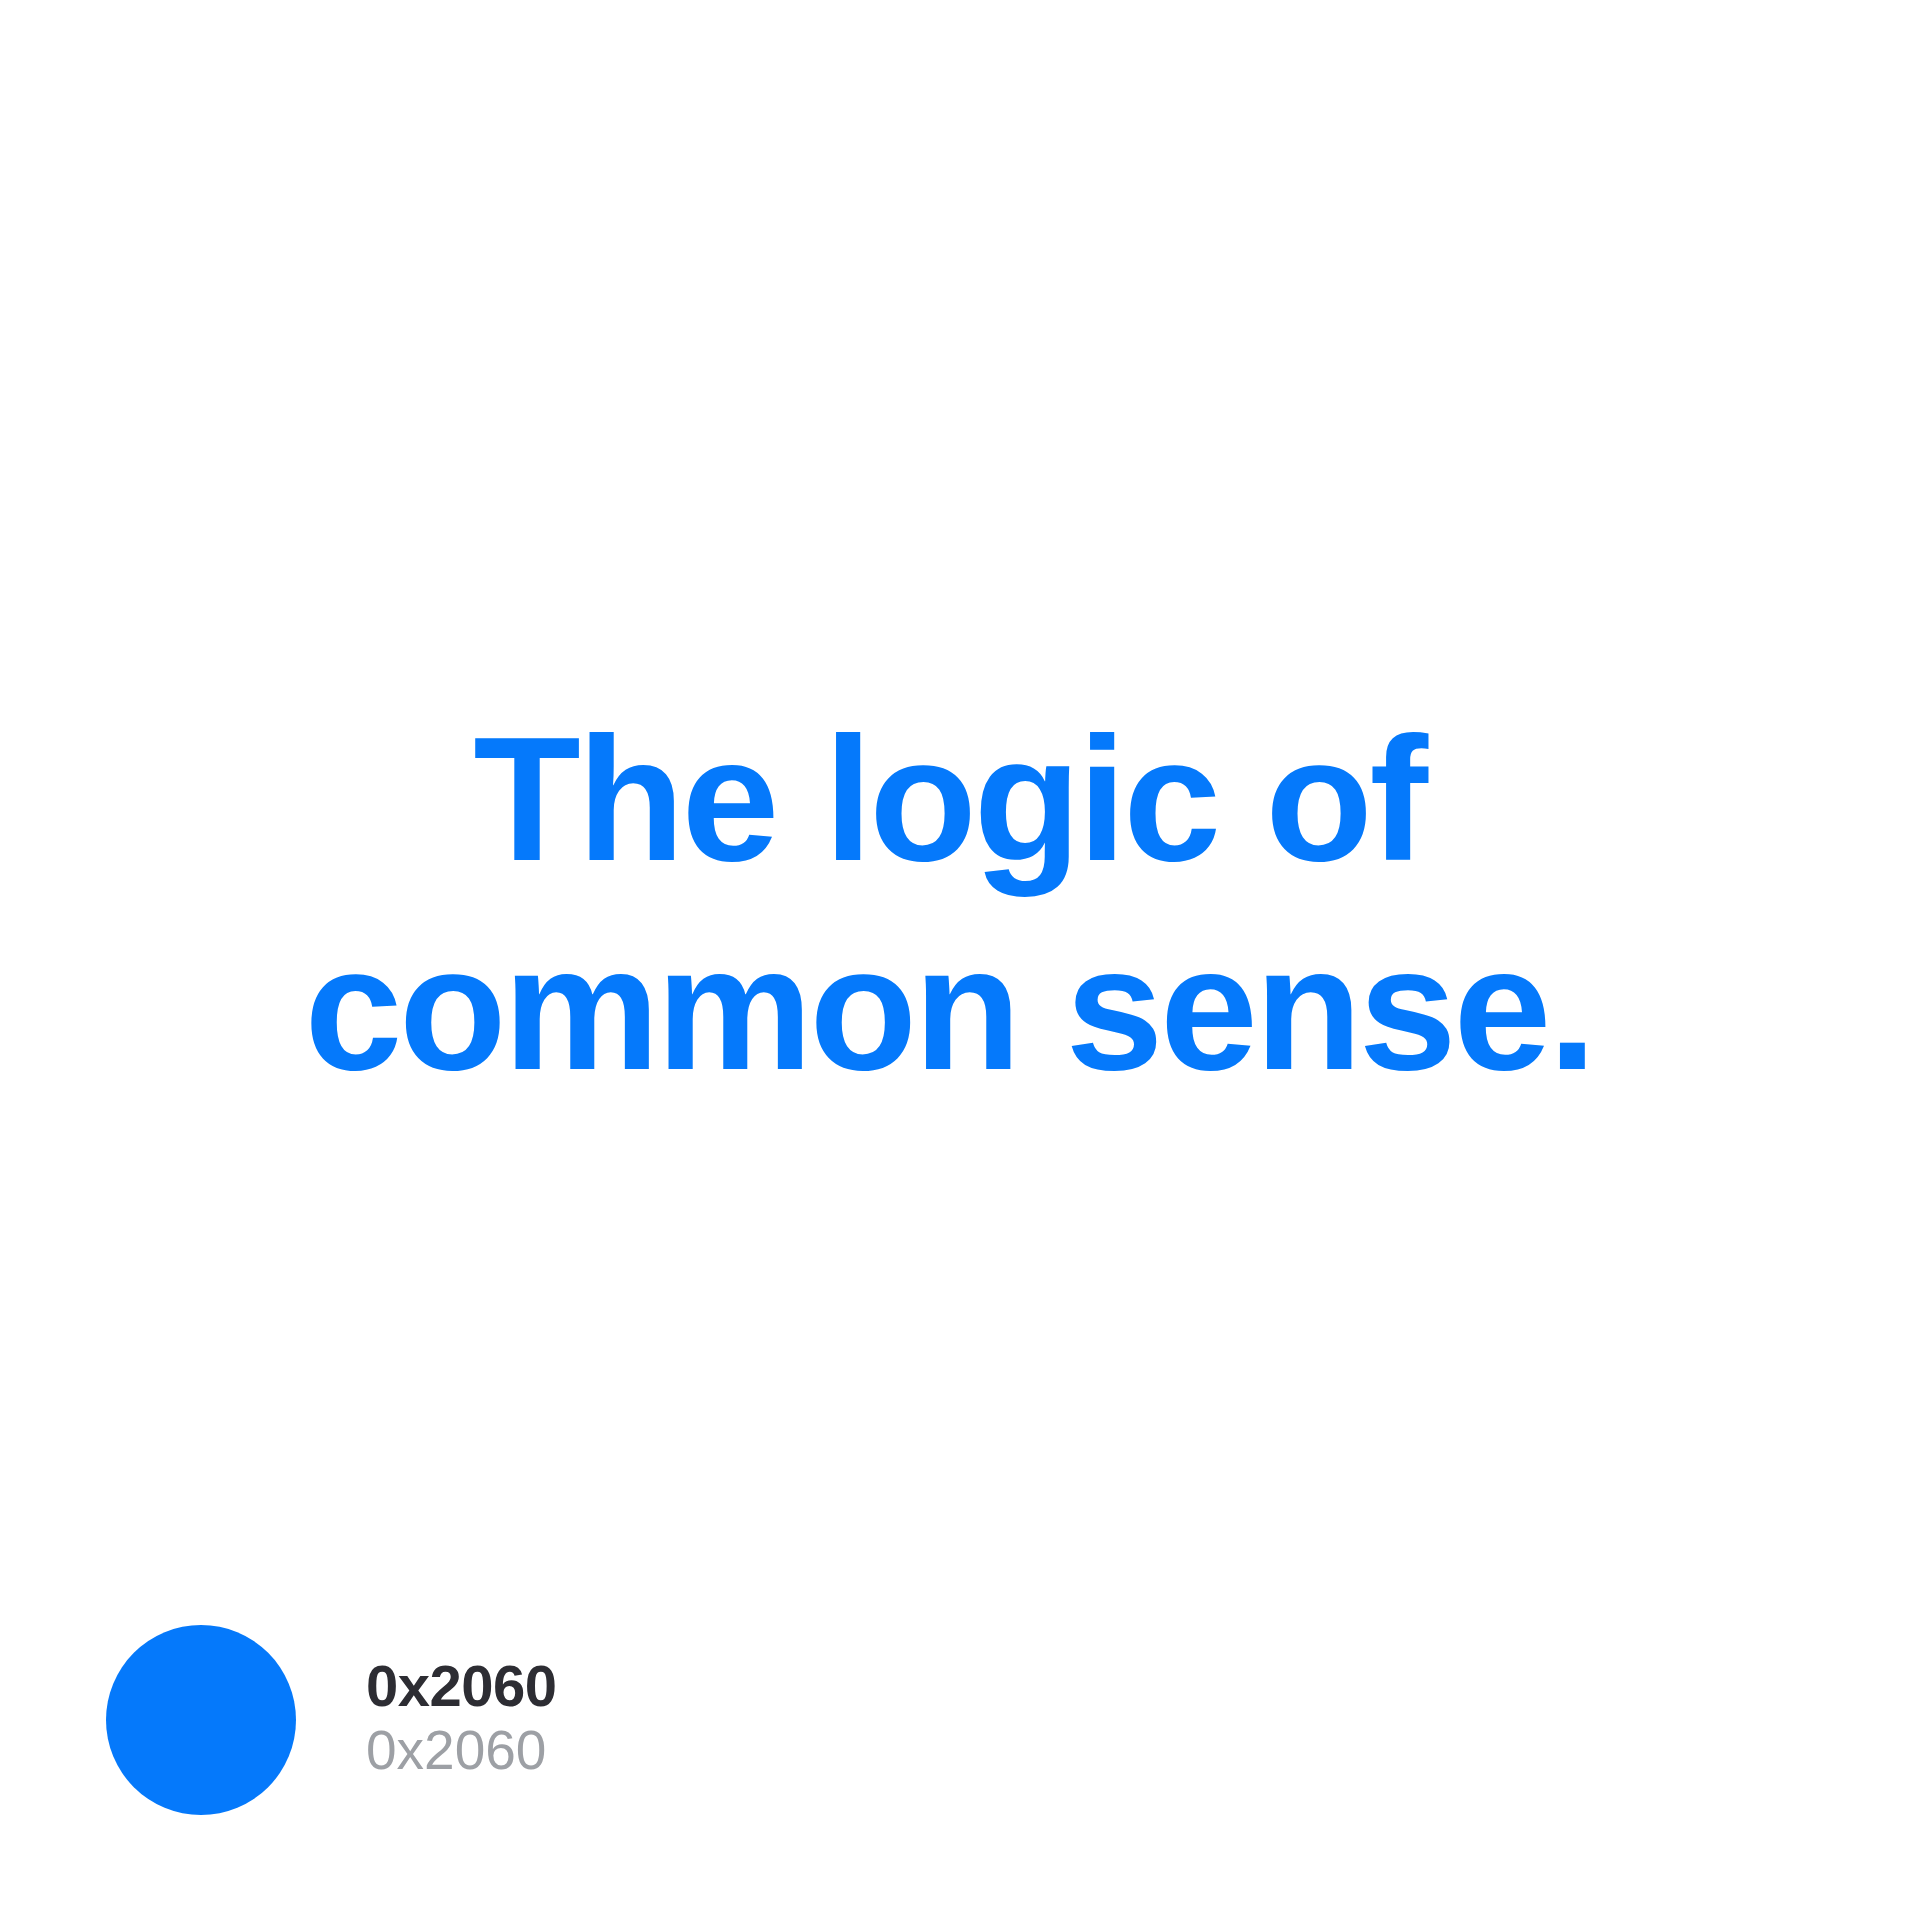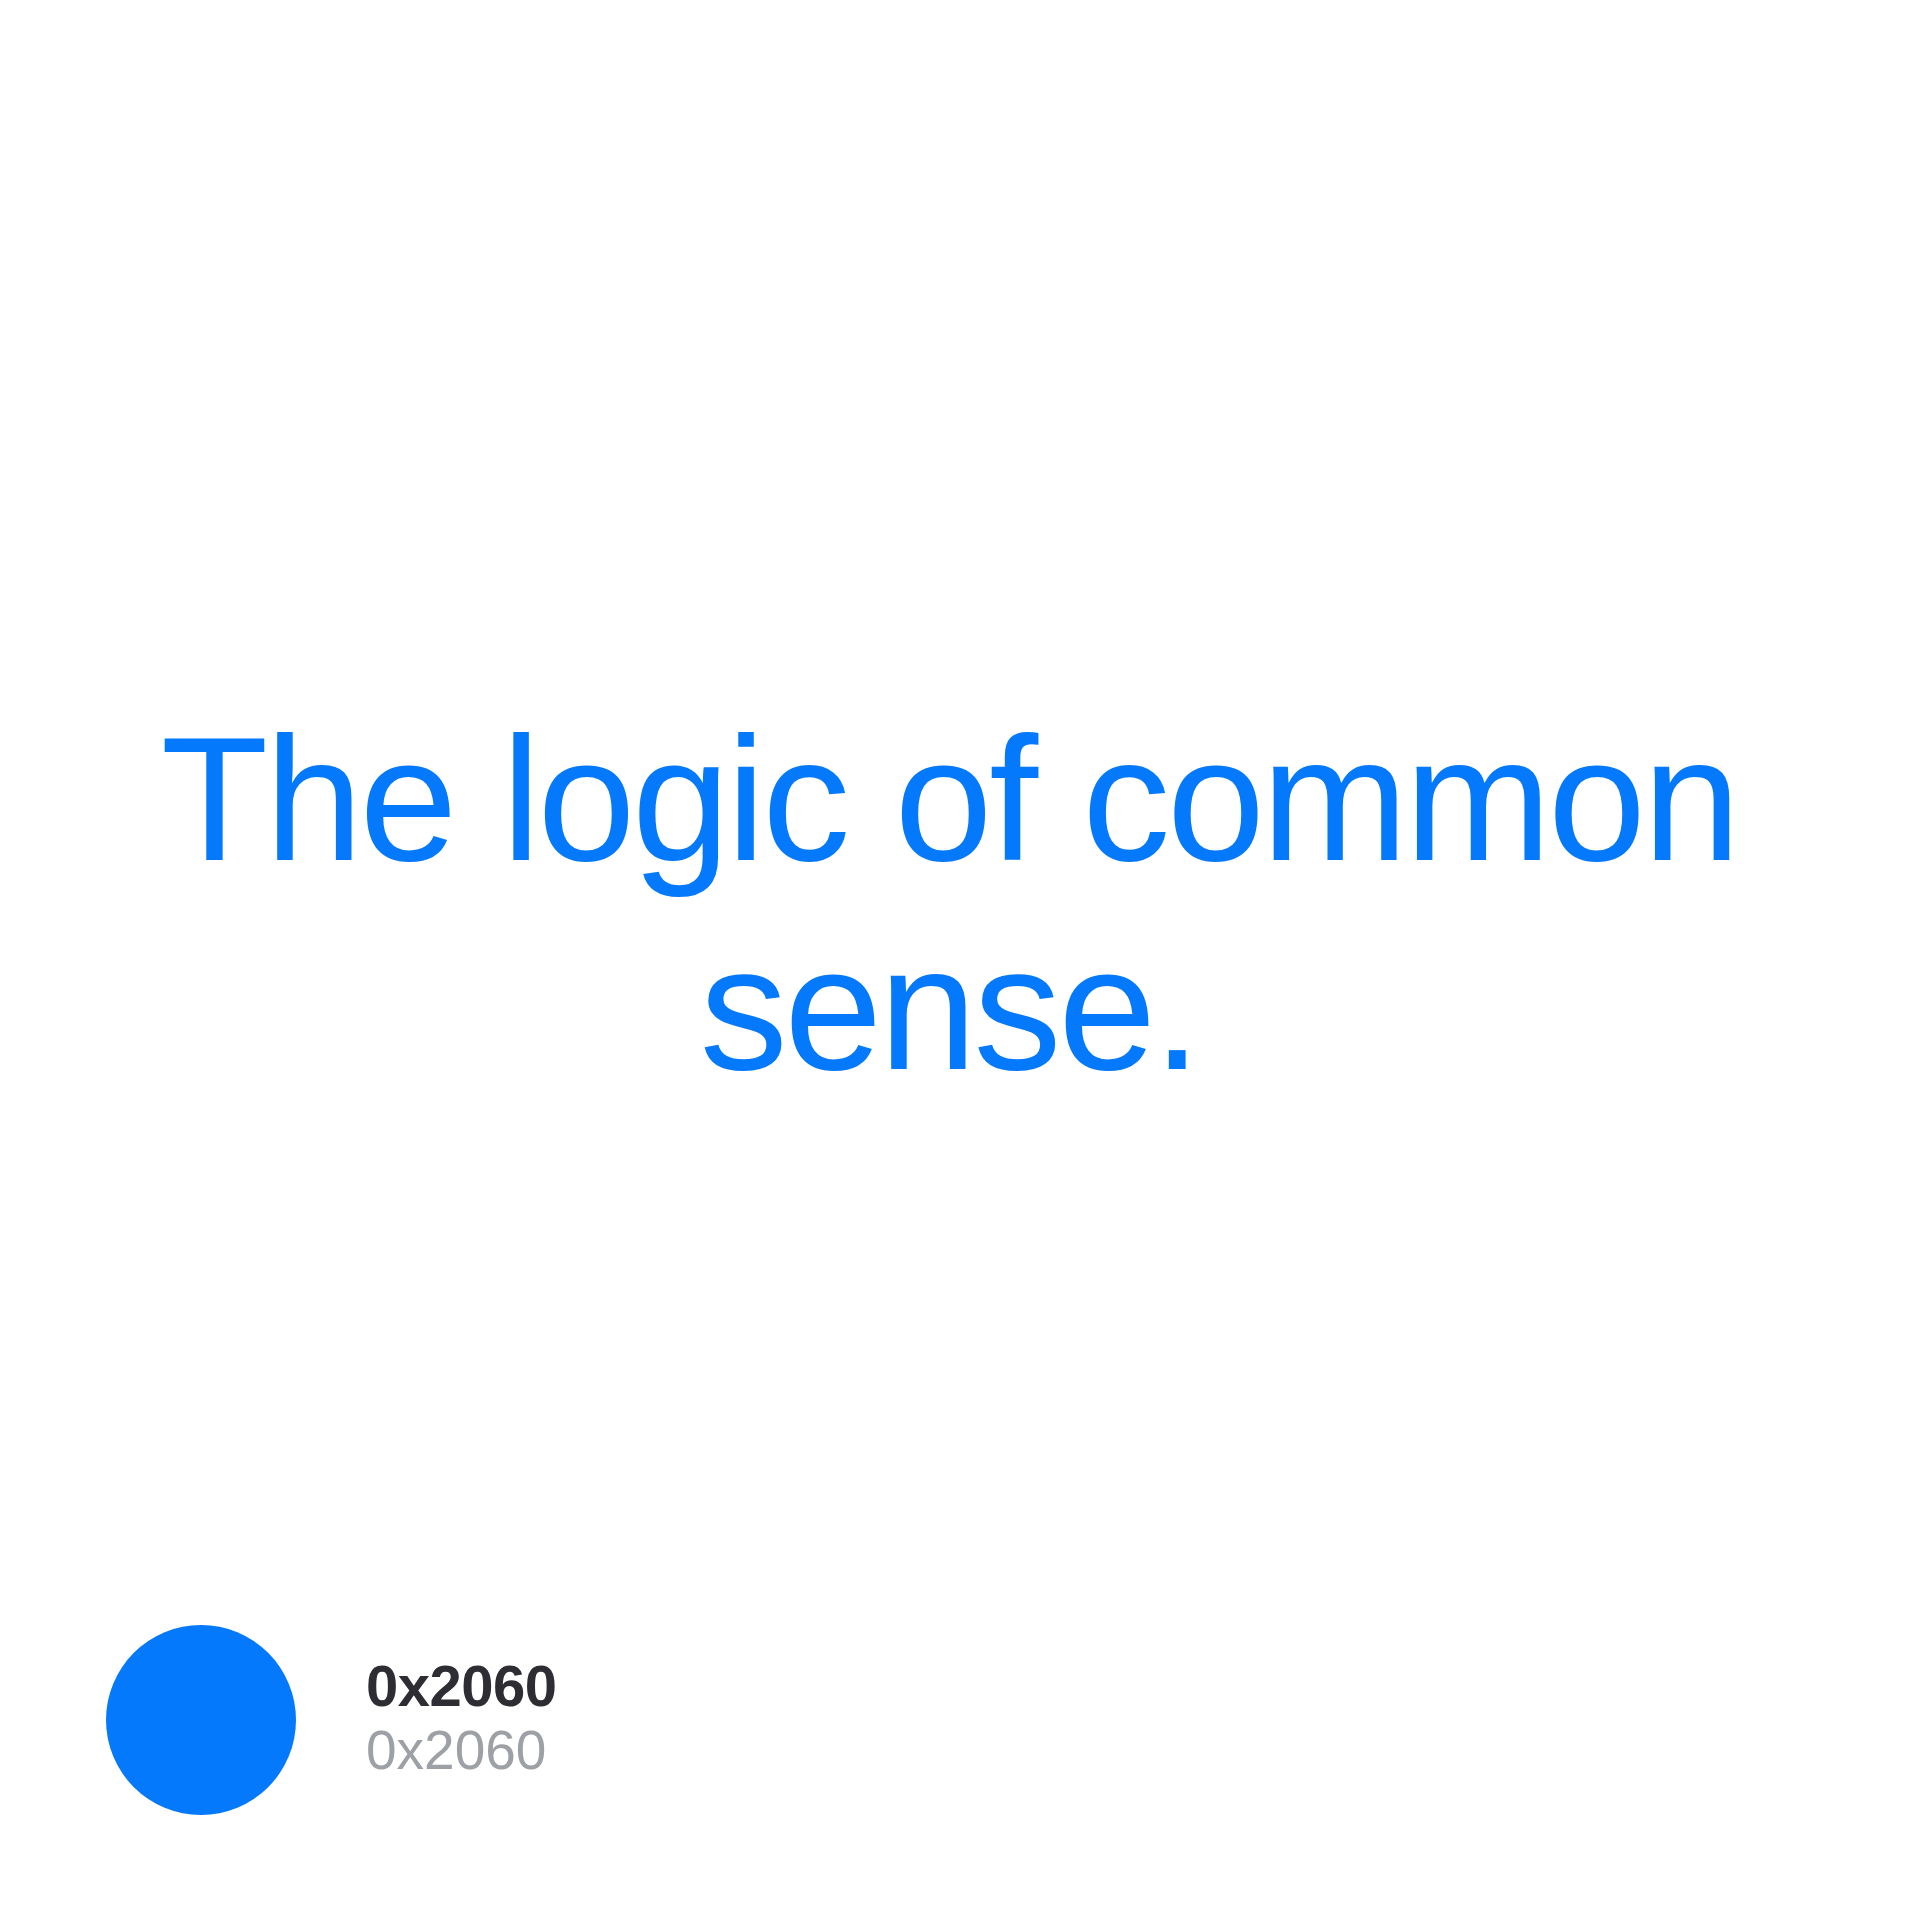--- a/index.html
+++ b/index.html
@@ -29,21 +29,21 @@
     position: absolute;
     left: 99px;
     top: 695px;
     width: 1700px;
   }
 
   .quote-text {
     margin: 0;
     font-family: "Liberation Sans", sans-serif;
     font-size: 176px;
-    font-weight: 400;
+    font-weight: 700;
     line-height: 209px;
     letter-spacing: -3.3px;
     color: #0579fb;
     text-align: center;
     word-spacing: 1.9px;
   }
 
   
   .attribution {
     position: absolute;

